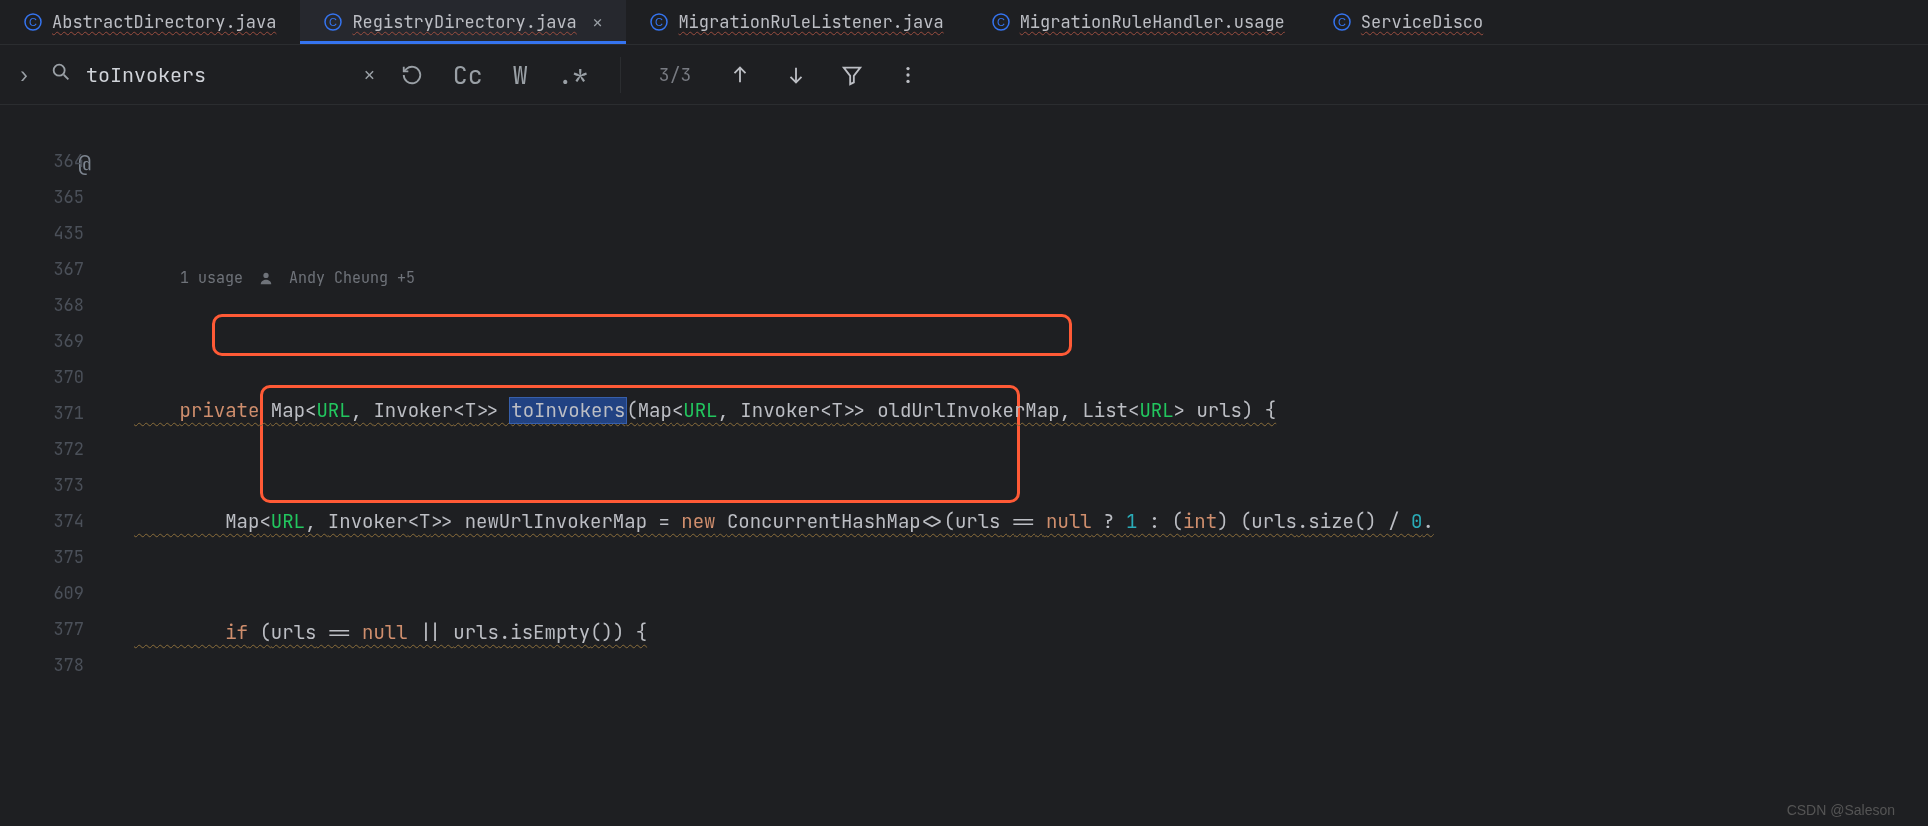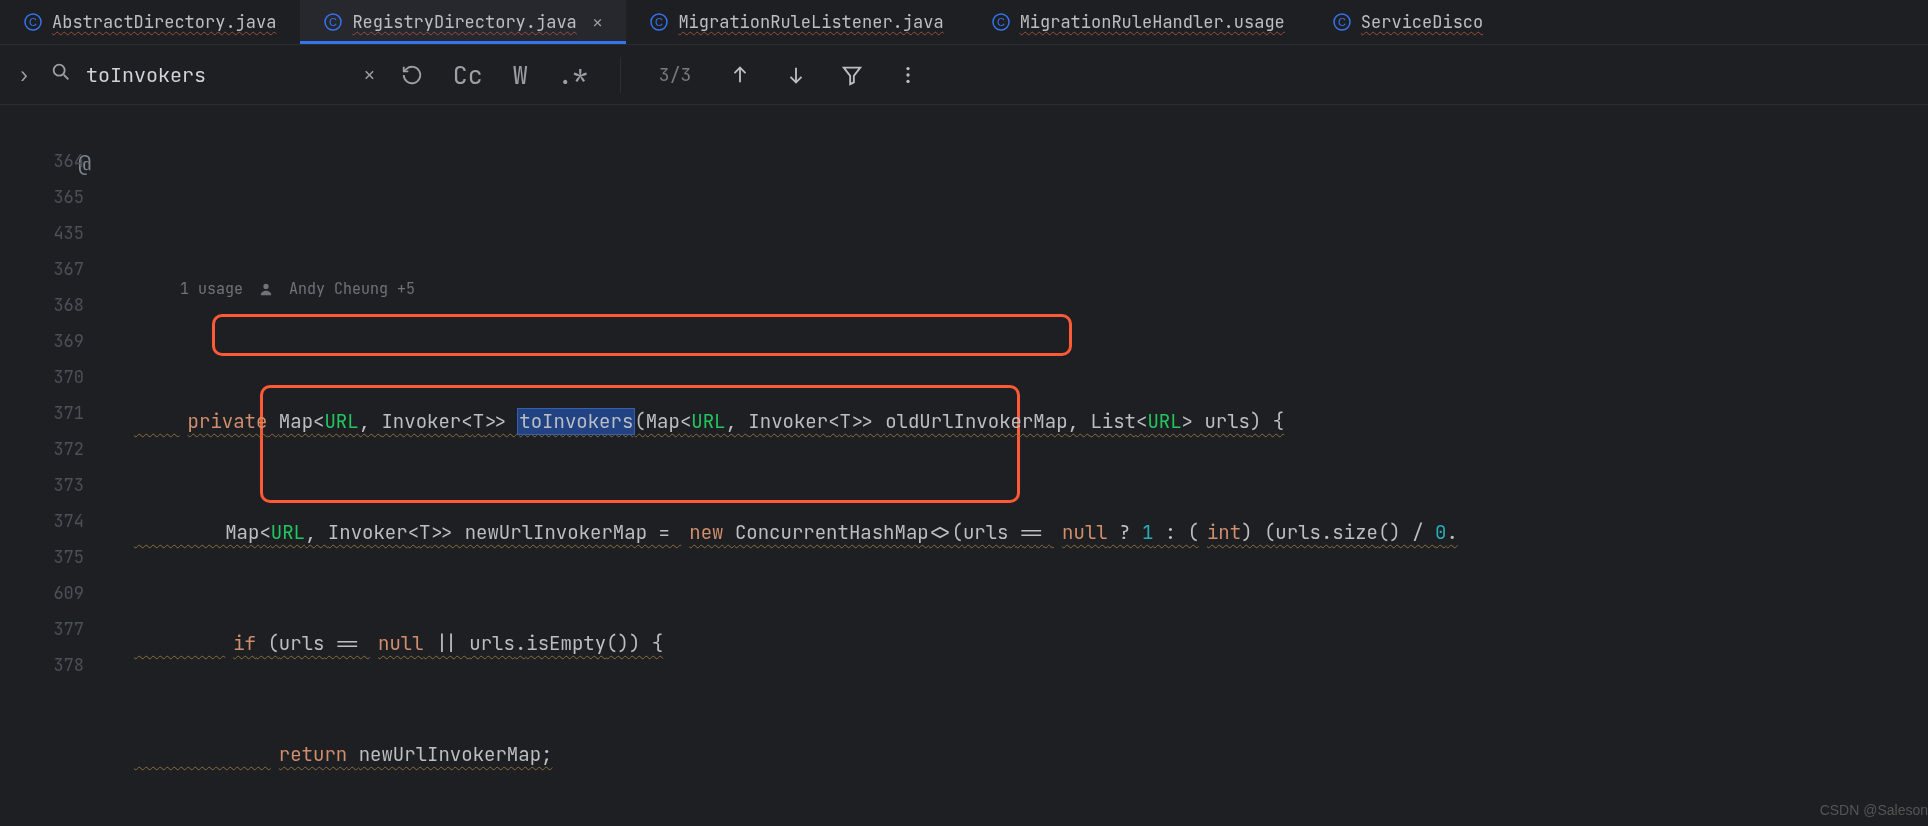--- a/index.html
+++ b/index.html
@@ -151,40 +151,40 @@
     line-height: 36px;
     padding-left: 14px;
     position: relative;
   }
   .wavy-under {
     text-decoration: underline wavy #8a6d3b;
     text-decoration-thickness: 1px;
     text-underline-offset: 5px;
   }
   
-  .kw { color: #cf8e6d; margin-left: 8px; }
+  .kw { color: #cf8e6d; }
   .type { color: #bcbec4; }
   .cls { color: #22c55e; }
   .fn-call { color: #bcbec4;}
   .num { color: #2aacb8;}
   .var { color: #bcbec4;}
   .hl {
     background: #214283;
     outline: 1px solid #375fab;
     padding: 0 1px;
   }
   .boxed {
     position: absolute;
     border: 3px solid #ff5a36;
     border-radius: 10px;
     pointer-events: none;
   }
   .watermark {
     position: absolute;
-    right: 0;
+    right: 33px;
     bottom: 8px;
     color: #555;
     font-size: 14px;
     font-family: sans-serif;
   }
 </style>
 </head>
 <body>
 
 <div class="tabs-bar">
@@ -302,37 +302,36 @@
     <div class="lineno">609</div>
     <div class="lineno">377</div>
     <div class="lineno">378</div>
   </div>
 
   <div class="code">
     
     <div class="boxed" style="left:92px; top:209px; width:860px; height:42px;"></div>
     <div class="boxed" style="left:140px; top:280px; width:760px; height:118px;"></div>
 
-    <div class="authors-row" style="padding-left:60px;margin-top:11px;">
+    <div class="authors-row" style="padding-left:60px;">
       <span>1 usage</span>
       <svg class="author-icon" viewBox="0 0 16 16">
           <circle cx="8" cy="5" r="3"></circle>
           <path d="M2 15c0-3 3-5 6-5s6 2 6 5"></path>
         </svg>
       <span>Andy Cheung +5</span>
     </div>
 
     
     <div class="code-line"><span class="wavy-under">    <span class="kw">private</span> <span class="type">Map</span>&lt;<span class="cls">URL</span>, <span class="type">Invoker</span>&lt;<span class="type">T</span>&gt;&gt; <span class="hl">toInvokers</span>(<span class="type">Map</span>&lt;<span class="cls">URL</span>, <span class="type">Invoker</span>&lt;<span class="type">T</span>&gt;&gt; <span class="var">oldUrlInvokerMap</span>, <span class="type">List</span>&lt;<span class="cls">URL</span>&gt; <span class="var">urls</span>) {</span></div>
     
     <div class="code-line"><span class="wavy-under">        <span class="type">Map</span>&lt;<span class="cls">URL</span>, <span class="type">Invoker</span>&lt;<span class="type">T</span>&gt;&gt; <span class="var">newUrlInvokerMap</span> = <span class="kw">new</span> <span class="type">ConcurrentHashMap</span>&lt;&gt;(<span class="var">urls</span> == <span class="kw">null</span> ? <span class="num">1</span> : (<span class="kw">int</span>) (<span class="var">urls</span>.<span class="fn-call">size</span>() / <span class="num">0</span>.</span></div>
     
     <div class="code-line"><span class="wavy-under">        <span class="kw">if</span> (<span class="var">urls</span> == <span class="kw">null</span> || <span class="var">urls</span>.<span class="fn-call">isEmpty</span>()) {</span></div>
     
-    <div class="code-line"><span class="wavy-under">            <span class="kw">return</span> <span class="var">newUrlInvokerMap</span>;</span></div>
     
     
     
     
     
     
     
     
     
     

